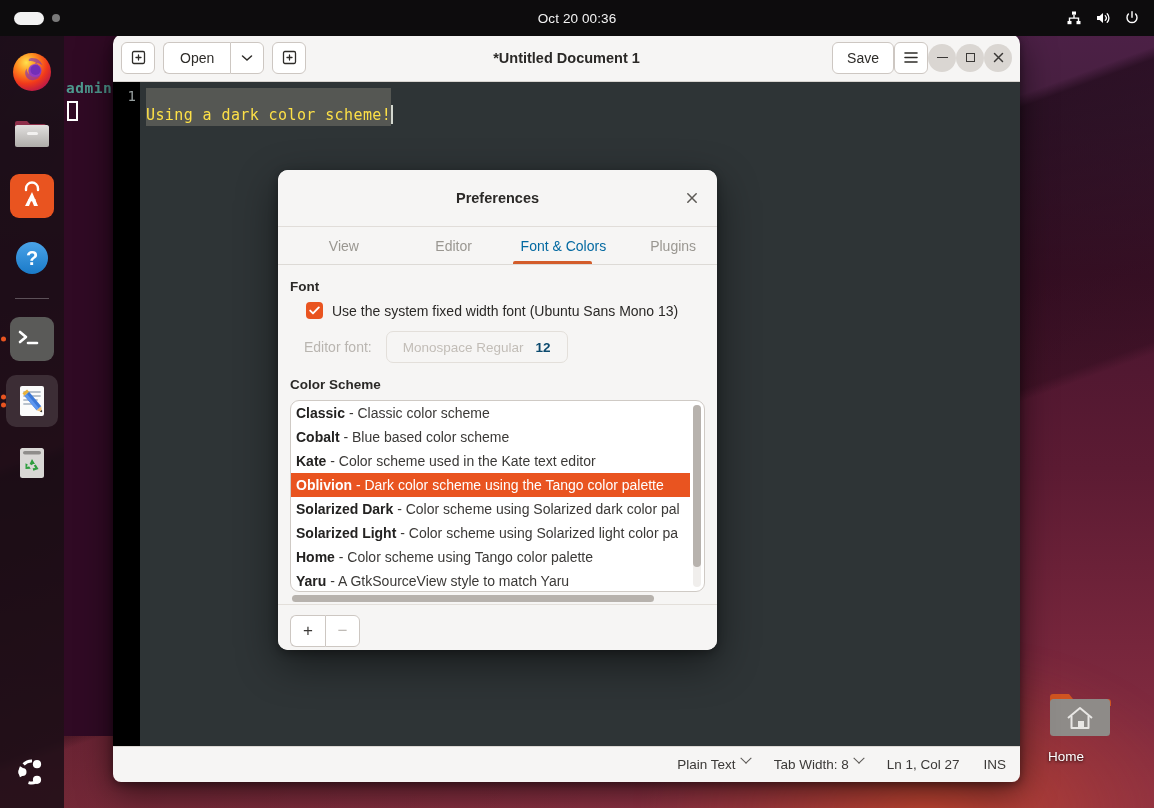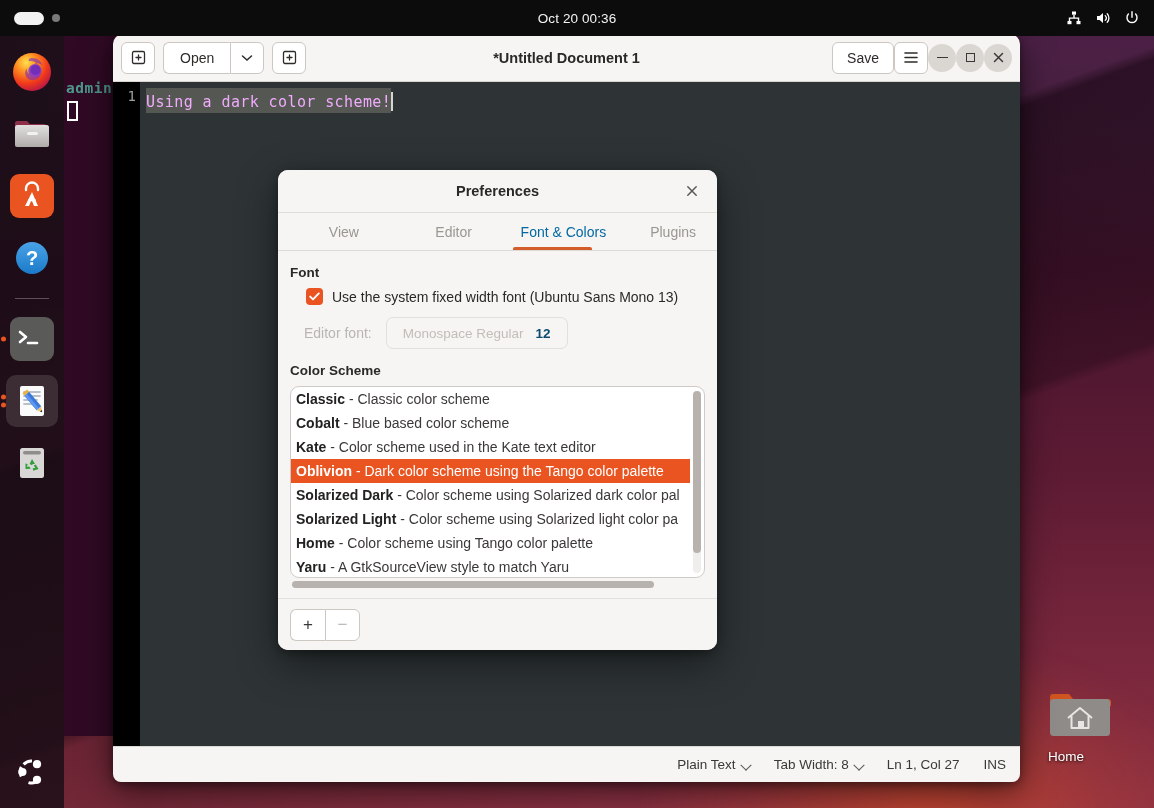--- a/index.html
+++ b/index.html
@@ -106,42 +106,42 @@
   .editor {
     flex: 1 1 auto; display: flex; background: #2e3436; overflow: hidden;
     font-family: "DejaVu Sans Mono", monospace; font-size: 15px;
   }
   .gutter {
     width: 27px; background: #000000; color: #98a0a0; text-align: right;
     padding: 6px 4px 0 0; font-size: 14px; flex: 0 0 auto;
   }
   .code { flex: 1 1 auto; padding: 6px 0 0 6px; position: relative; }
   .code-line {
-    display: inline-block; color: #f0abfc; background: #555753;
-    letter-spacing: .4px; padding: 5px 0 2px 0; text-align: center;
+    display: inline-block; color: #fde047; background: #555753;
+    letter-spacing: .4px; padding: 18px 0 2px 0; text-align: center;
   }
   .caret { display: inline-block; width: 2px; height: 19px; background: #d3d7cf; vertical-align: -4px; }
 
   .statusbar {
     height: 36px; background: #f6f5f4; border-top: 1px solid #dcd8d4;
     display: flex; align-items: center; justify-content: flex-end;
     gap: 24px; padding: 0 14px; font-size: 13.5px; color: #3b3937; flex: 0 0 auto;
   }
-  .st-item { display: flex; align-items: flex-end; gap: 6px; }
+  .st-item { display: flex; align-items: flex-start; gap: 6px; }
   .chev { width: 8px; height: 8px; border-right: 1.6px solid #5b5855; border-bottom: 1.6px solid #5b5855; transform: rotate(45deg) translate(-2px,-2px); }
 
   
   .prefs {
     position: absolute; left: 278px; top: 170px; width: 439px; height: 480px;
     background: #f6f5f4; border-radius: 10px; z-index: 40;
     box-shadow: 0 14px 42px rgba(0,0,0,.48), 0 3px 10px rgba(0,0,0,.32);
     display: flex; flex-direction: column; overflow: hidden;
   }
   .prefs-head {
-    height: 43px; background: #f6f5f4; border-bottom: 1px solid #e1ddd9;
+    height: 57px; background: #f6f5f4; border-bottom: 1px solid #e1ddd9;
     display: flex; align-items: center; justify-content: center; position: relative; flex: 0 0 auto;
   }
   .prefs-title { font-size: 14.5px; font-weight: 700; color: #2b2927; }
   .prefs-close {
     position: absolute; right: 12px; top: 50%; transform: translateY(-50%);
     width: 26px; height: 26px; display: flex; align-items: center; justify-content: center;
     color: #5c5955; font-size: 16px;
   }
   .tabs {
     height: 38px; background: #f6f5f4; border-bottom: 1px solid #dddad6;

